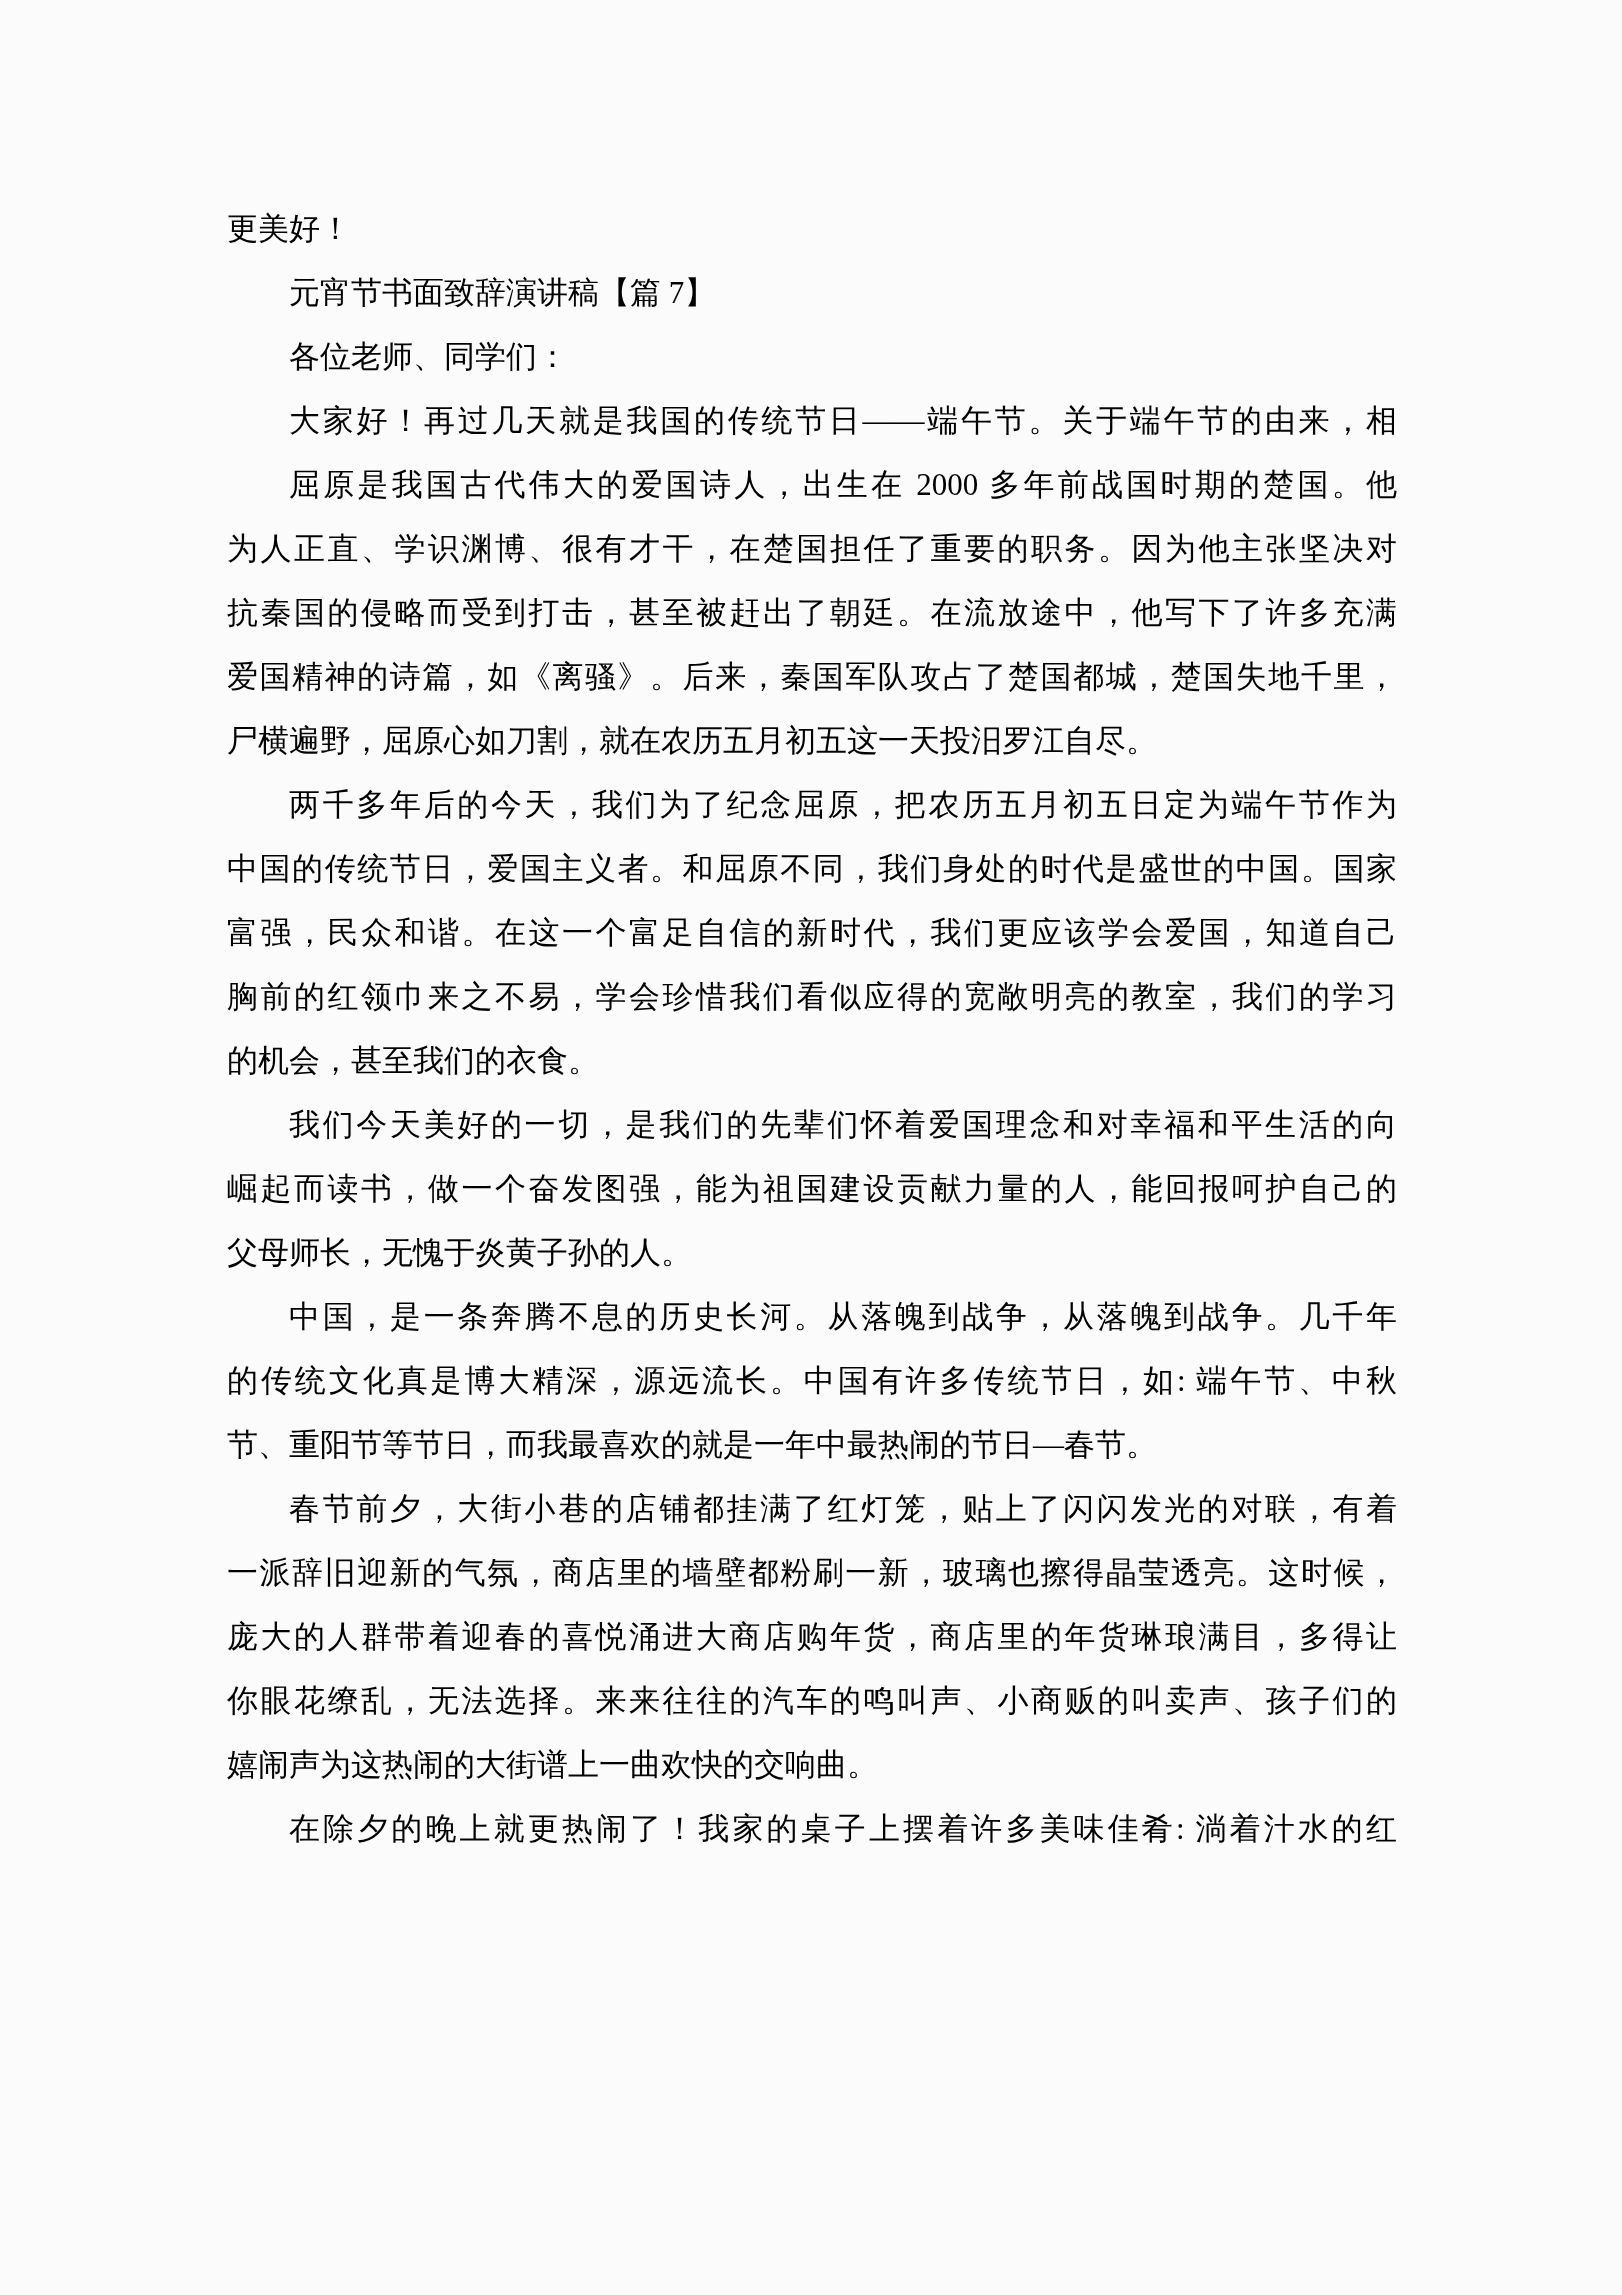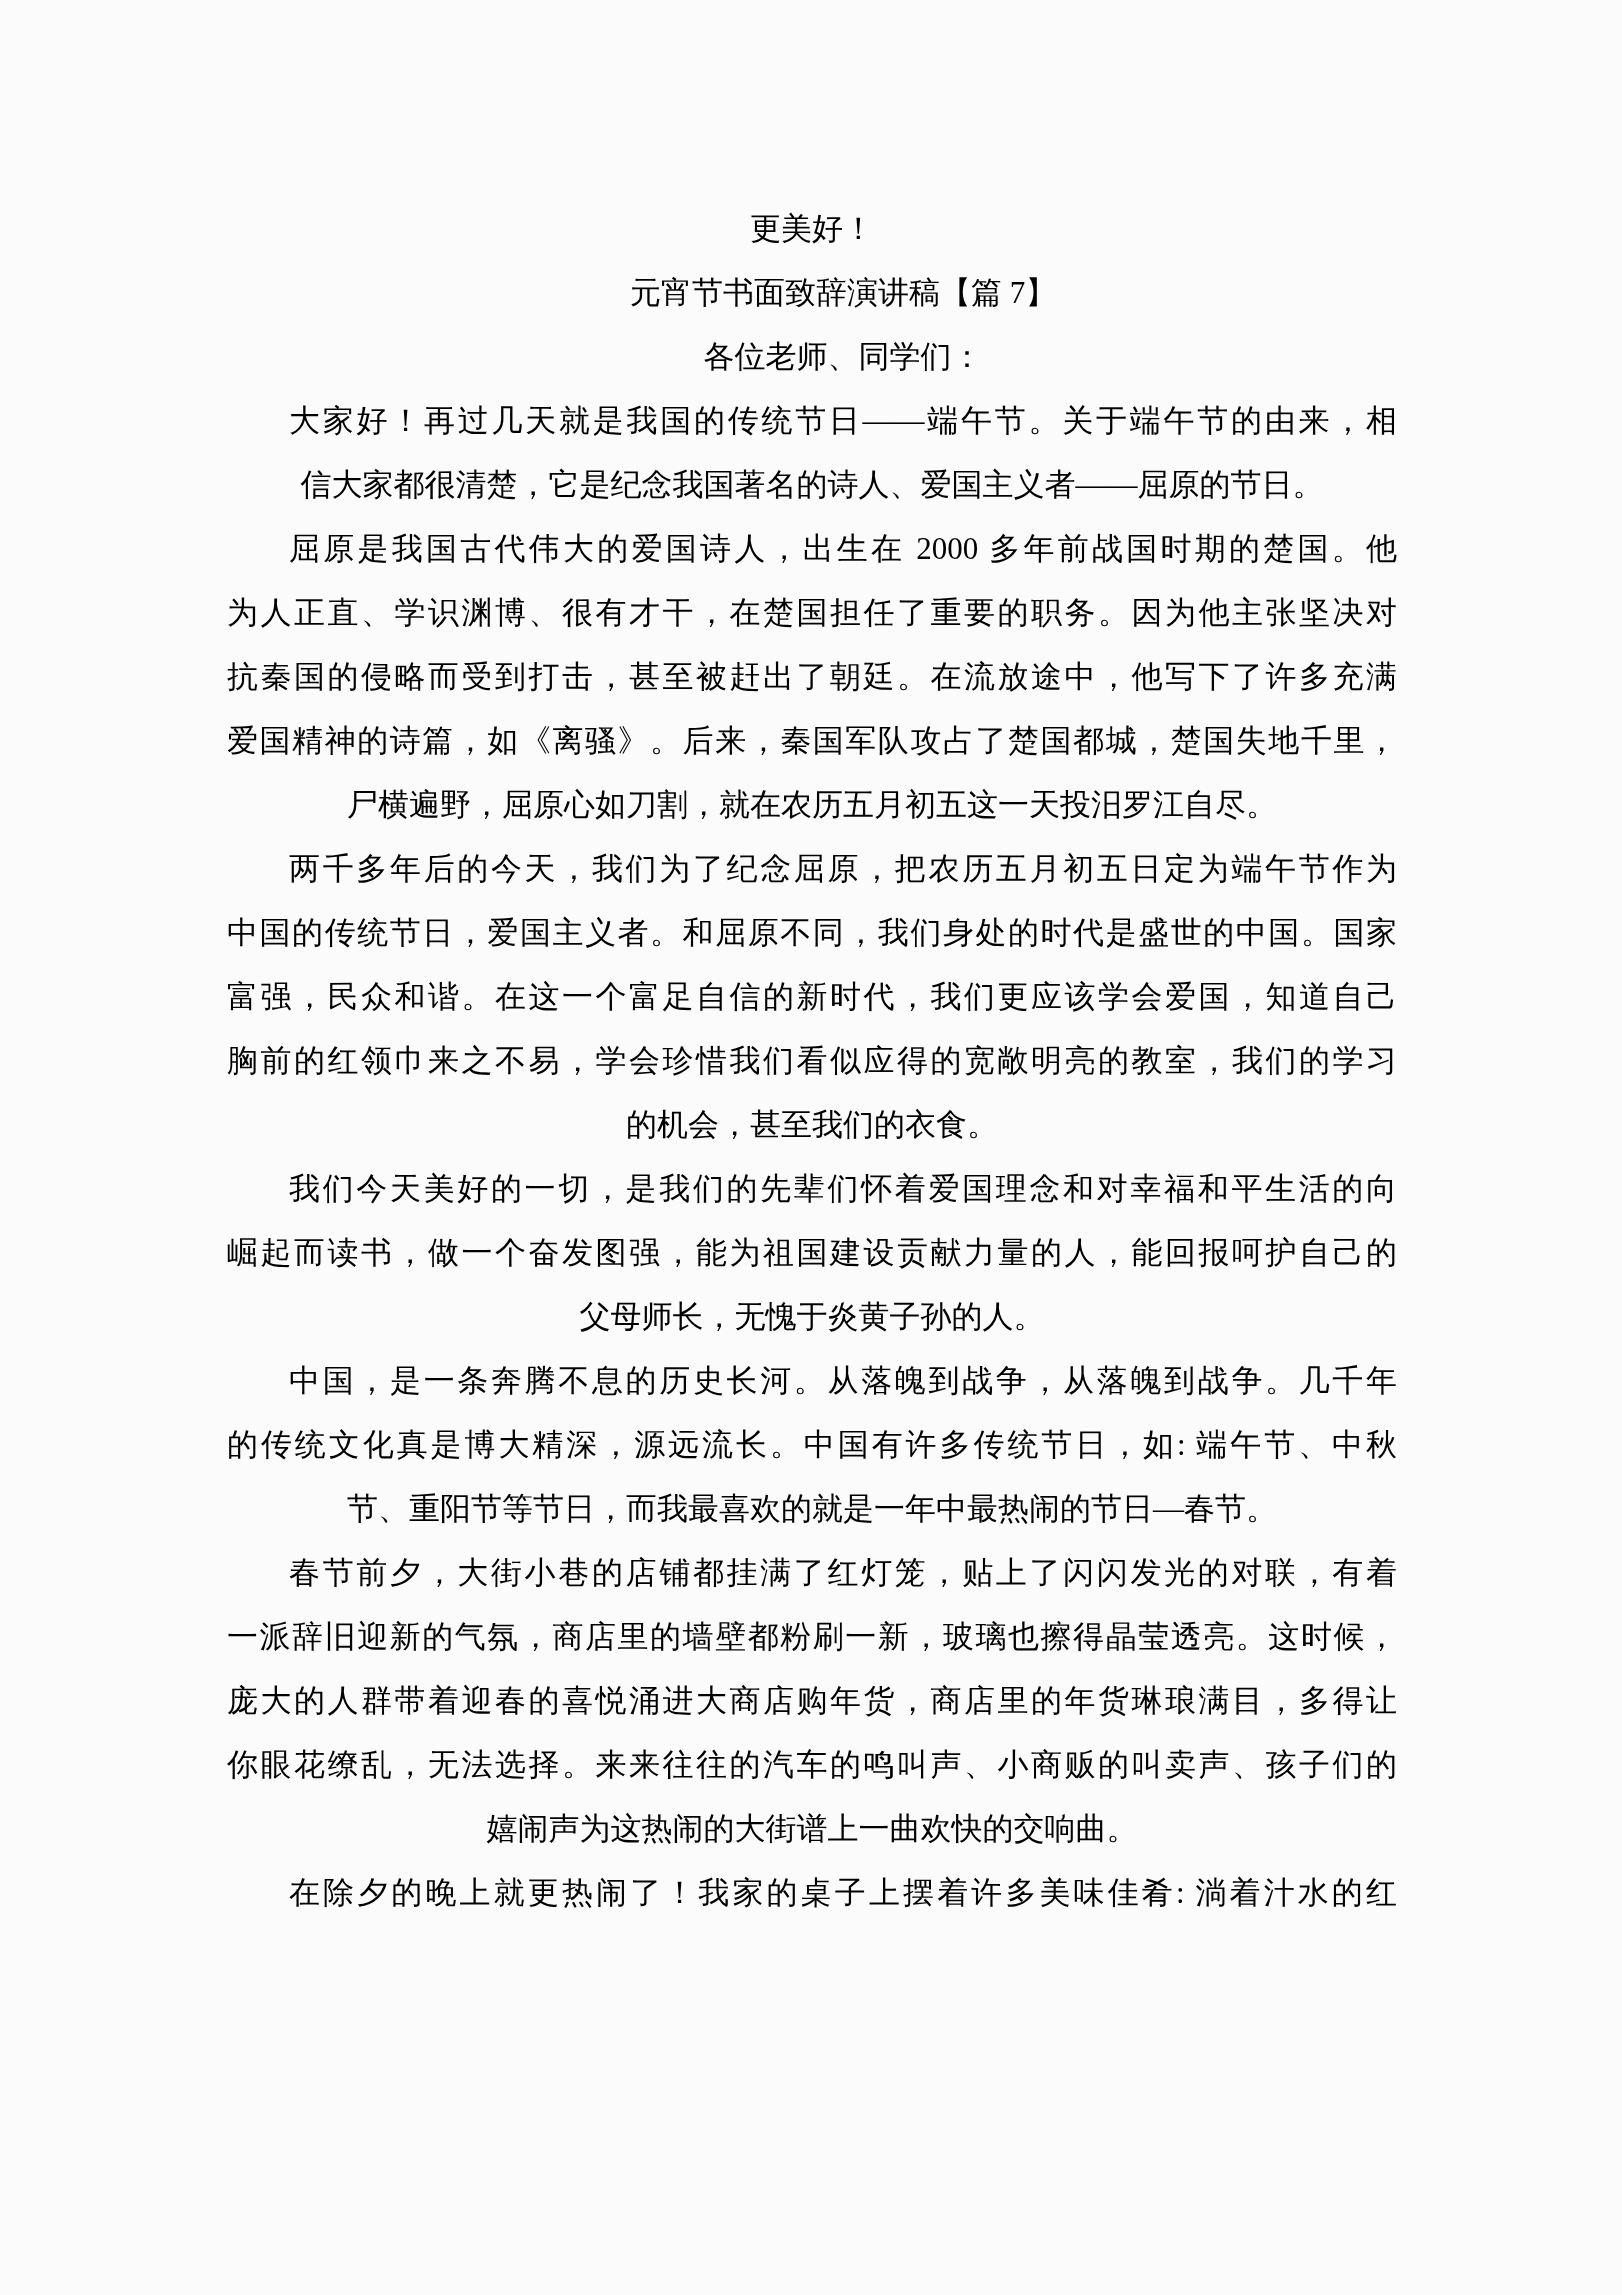--- a/index.html
+++ b/index.html
@@ -19,21 +19,21 @@
     color: #000000;
     overflow: hidden;
   }
   .doc-body {
     width: 100%;
   }
   .line {
     height: 64px;
     line-height: 64px;
     white-space: nowrap;
-    text-align: center;
+    text-align: left;
     overflow: hidden;
   }
   .line.fill {
     white-space: normal;
     text-align: justify;
     text-align-last: justify;
     text-justify: inter-character;
   }
   .line.indent {
     padding-left: 2em;
@@ -41,21 +41,20 @@
 </style>
 </head>
 <body>
 
 <div class="page">
   <div class="doc-body">
     <div class="line">更美好！</div>
     <div class="line indent">元宵节书面致辞演讲稿【篇 7】</div>
     <div class="line indent">各位老师、同学们：</div>
     <div class="line indent fill">大家好！再过几天就是我国的传统节日——端午节。关于端午节的由来，相</div>
-    <div class="line">信大家都很清楚，它是纪念我国著名的诗人、爱国主义者——屈原的节日。</div>
     <div class="line indent fill">屈原是我国古代伟大的爱国诗人，出生在 2000 多年前战国时期的楚国。他</div>
     <div class="line fill">为人正直、学识渊博、很有才干，在楚国担任了重要的职务。因为他主张坚决对</div>
     <div class="line fill">抗秦国的侵略而受到打击，甚至被赶出了朝廷。在流放途中，他写下了许多充满</div>
     <div class="line fill">爱国精神的诗篇，如《离骚》。后来，秦国军队攻占了楚国都城，楚国失地千里，</div>
     <div class="line">尸横遍野，屈原心如刀割，就在农历五月初五这一天投汨罗江自尽。</div>
     <div class="line indent fill">两千多年后的今天，我们为了纪念屈原，把农历五月初五日定为端午节作为</div>
     <div class="line fill">中国的传统节日，爱国主义者。和屈原不同，我们身处的时代是盛世的中国。国家</div>
     <div class="line fill">富强，民众和谐。在这一个富足自信的新时代，我们更应该学会爱国，知道自己</div>
     <div class="line fill">胸前的红领巾来之不易，学会珍惜我们看似应得的宽敞明亮的教室，我们的学习</div>
     <div class="line">的机会，甚至我们的衣食。</div>

